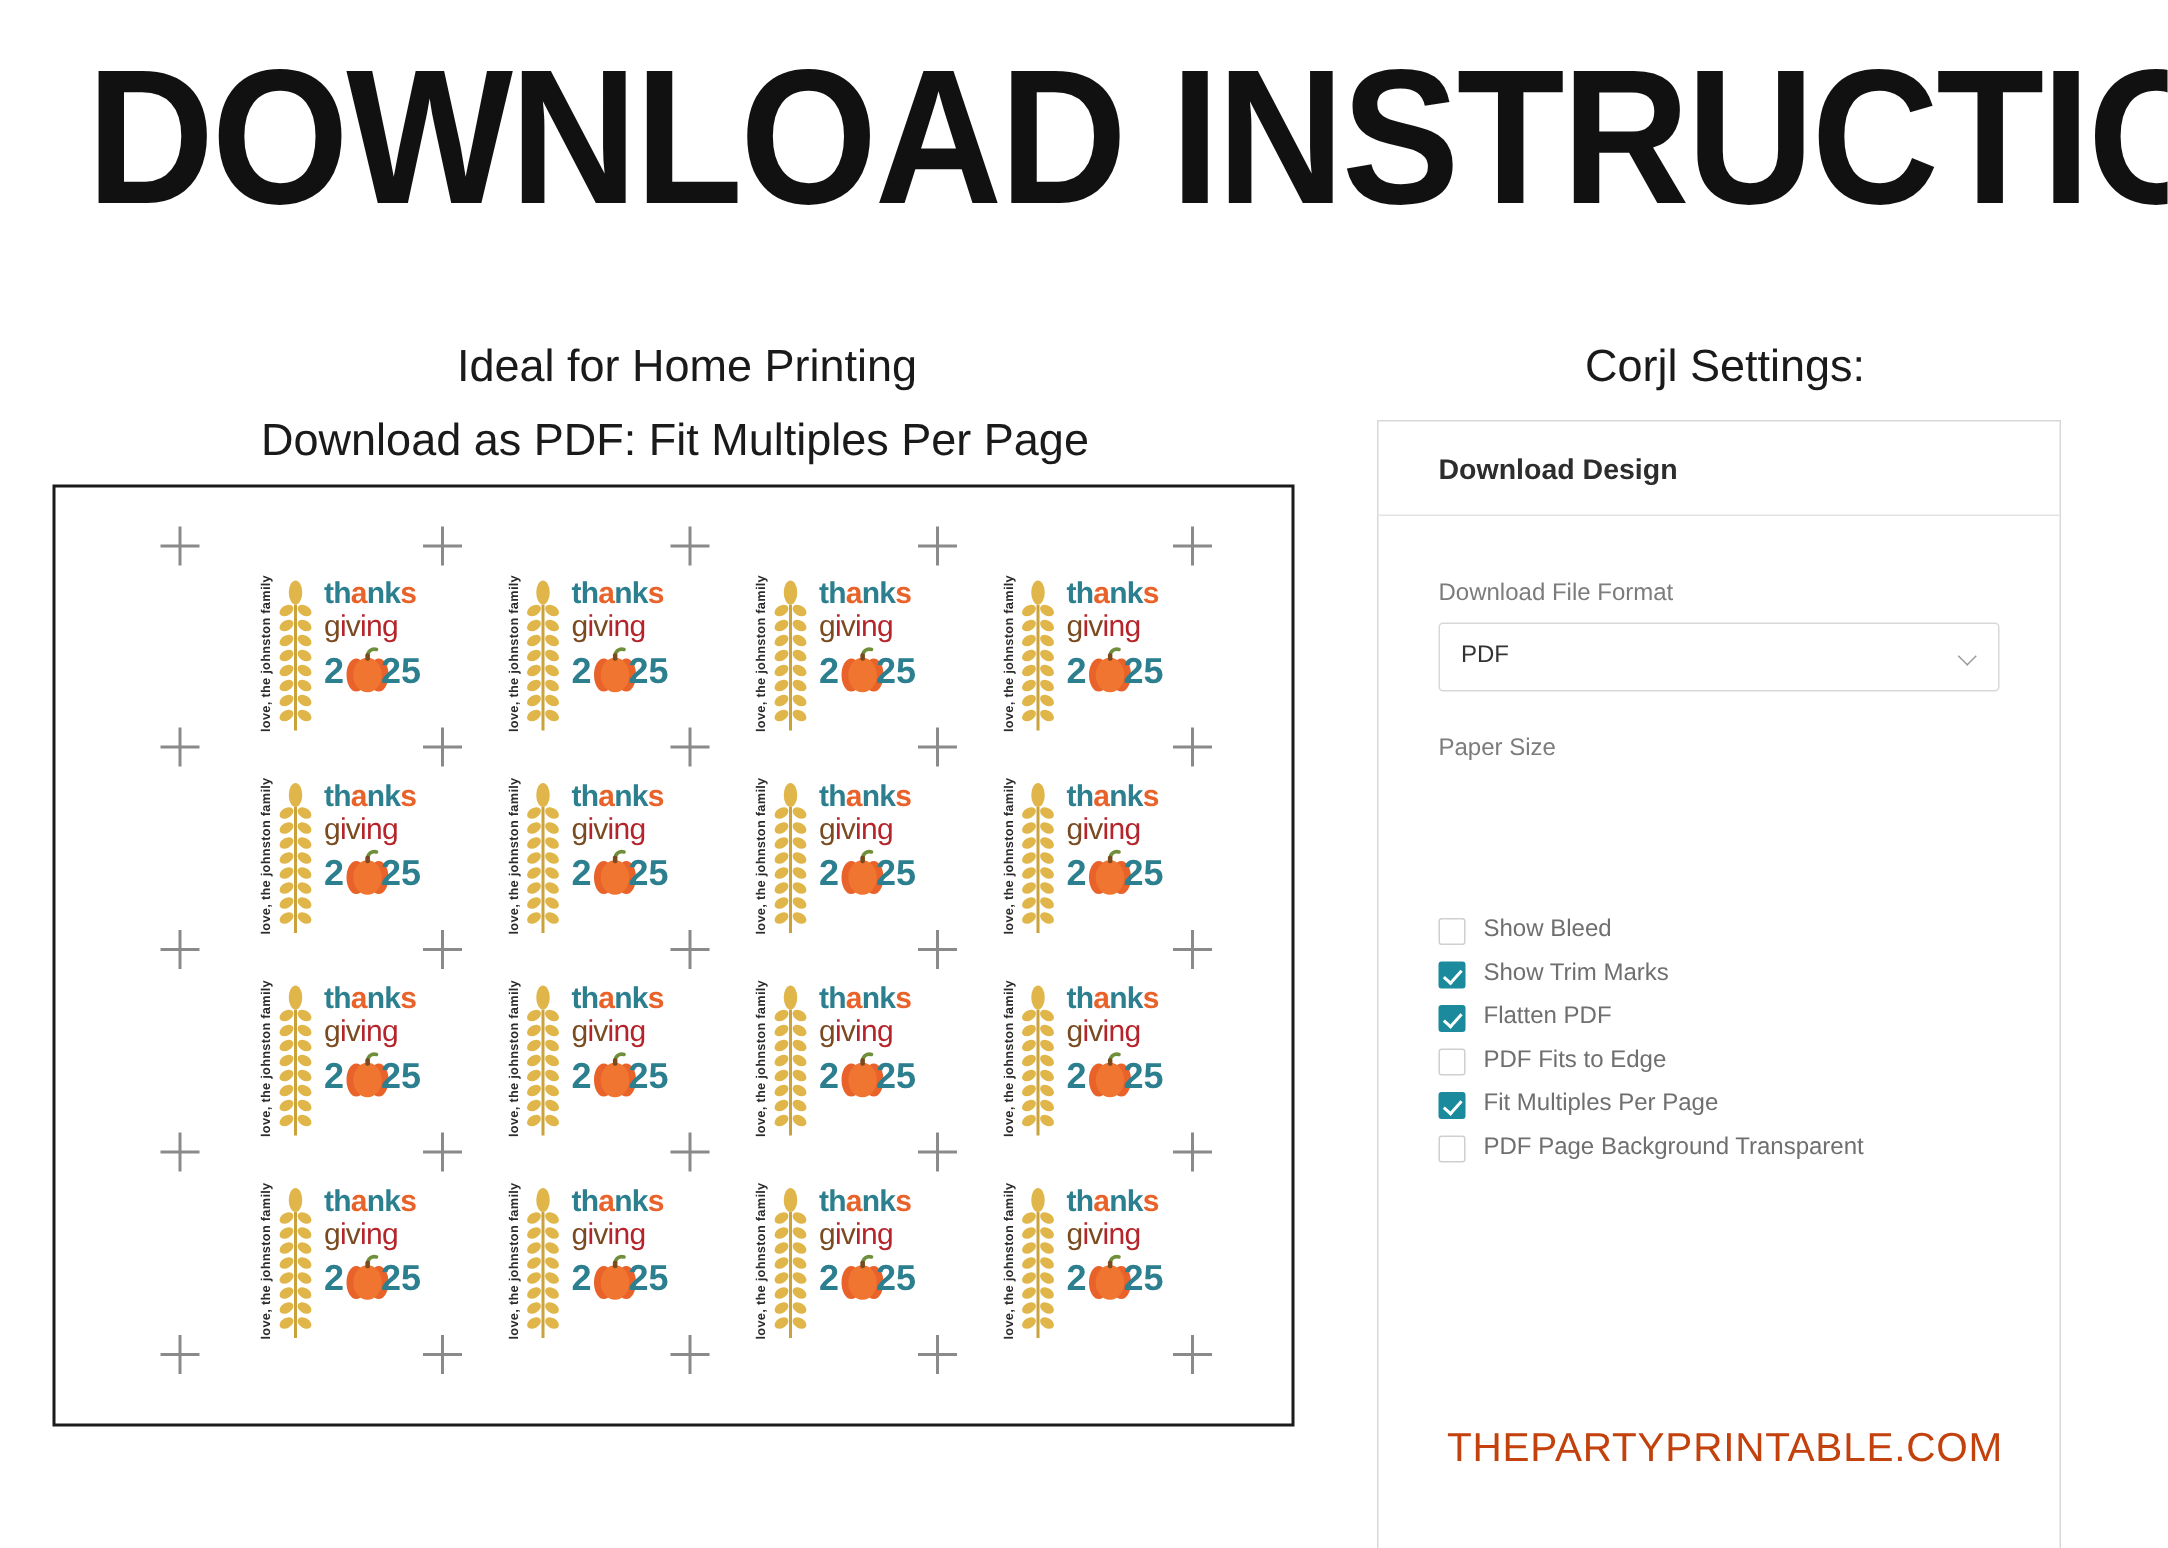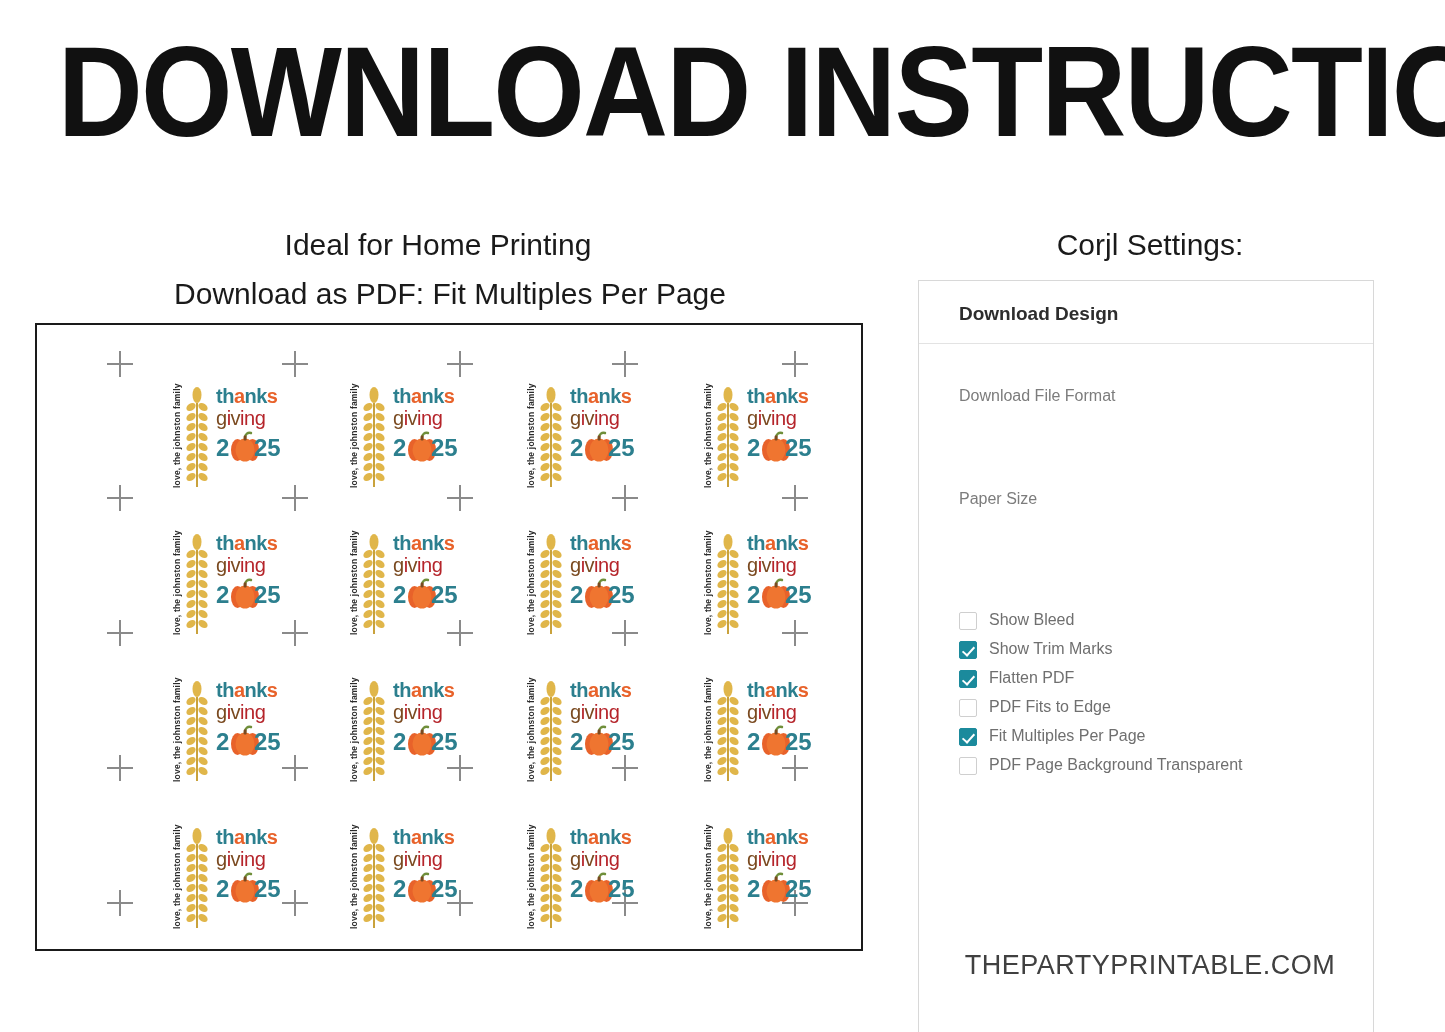--- a/index.html
+++ b/index.html
@@ -31,21 +31,21 @@
     color: #111111;
     transform: scaleX(0.92);
     transform-origin: center top;
     white-space: nowrap;
   }
 
   
   .left-head-1 {
     position: absolute;
     top: 228px;
-    left: 23px;
+    left: 43px;
     width: 830px;
     text-align: center;
     font-size: 30px;
     color: #1a1a1a;
   }
   .left-head-2 {
     position: absolute;
     top: 277px;
     left: 35px;
     width: 830px;
@@ -95,21 +95,20 @@
   
   .tag-grid {
     position: absolute;
     top: 44px;
     left: 105px;
     width: 660px;
     height: 540px;
     display: grid;
     grid-template-columns: repeat(4, 165px);
     grid-template-rows: repeat(4, 135px);
-    gap: 12px;
   }
   .tag {
     position: relative;
     width: 165px;
     height: 135px;
     box-sizing: border-box;
   }
   .tag-body {
     position: absolute;
     left: 28px;
@@ -304,21 +303,21 @@
   }
 
   .footer-url {
     position: absolute;
     top: 950px;
     left: 900px;
     width: 500px;
     text-align: center;
     font-size: 27px;
     letter-spacing: 0.5px;
-    color: #404040;
+    color: #c2410c;
   }
 </style>
 </head>
 <body>
 
 <div class="page-title">DOWNLOAD INSTRUCTIONS</div>
 
 <div class="left-head-1">Ideal for Home Printing</div>
 <div class="left-head-2">Download as PDF: Fit Multiples Per Page</div>
 
@@ -1105,20 +1104,24 @@
   </div>
 </div>
 
 <div class="right-head">Corjl Settings:</div>
 
 <div class="panel">
   <div class="panel-title">Download Design</div>
   <div class="panel-divider"></div>
 
   <div class="field-label" style="top:106px;">Download File Format</div>
+  <div class="select-box" style="top:134px;">
+    <span class="select-value">PDF</span>
+    <span class="chev"></span>
+  </div>
 
   <div class="field-label" style="top:209px;">Paper Size</div>
 
   <div class="check-row" style="top:330px;">
     <span class="cb" id="cb0"></span>
     <span class="check-label">Show Bleed</span>
   </div>
   <div class="check-row" style="top:359px;">
     <span class="cb checked" id="cb1"></span>
     <span class="check-label">Show Trim Marks</span>

